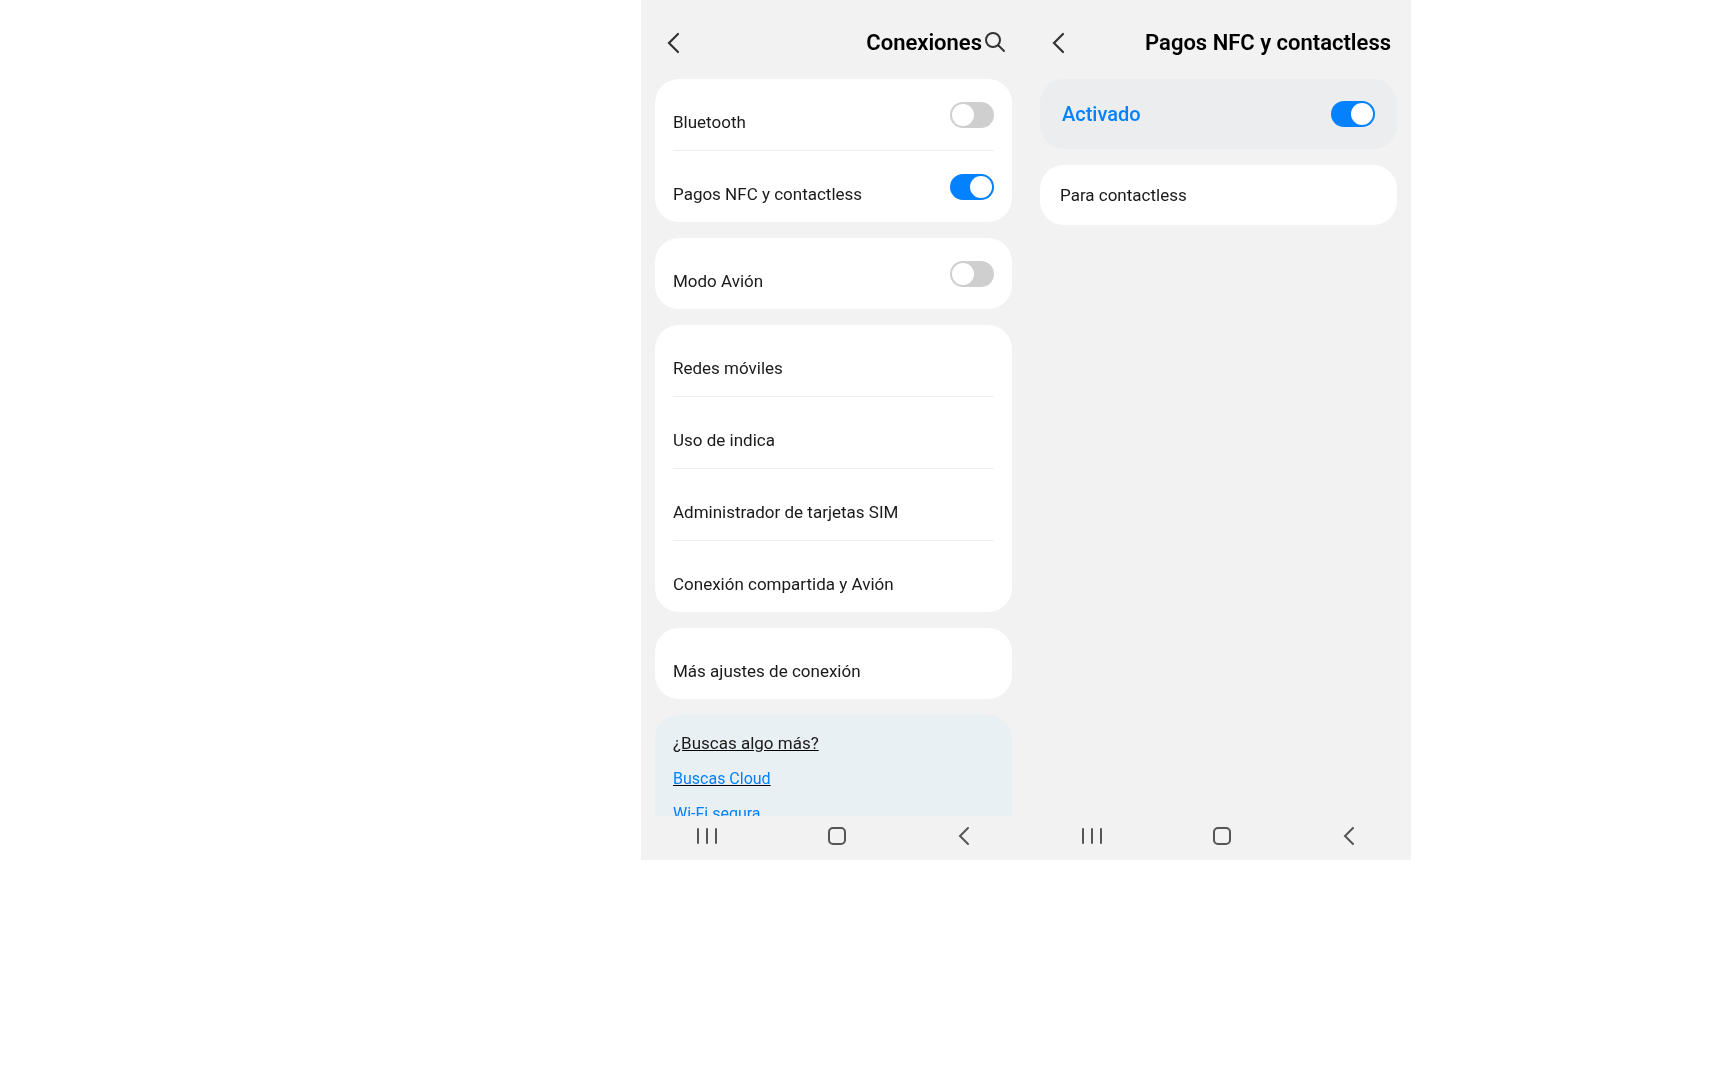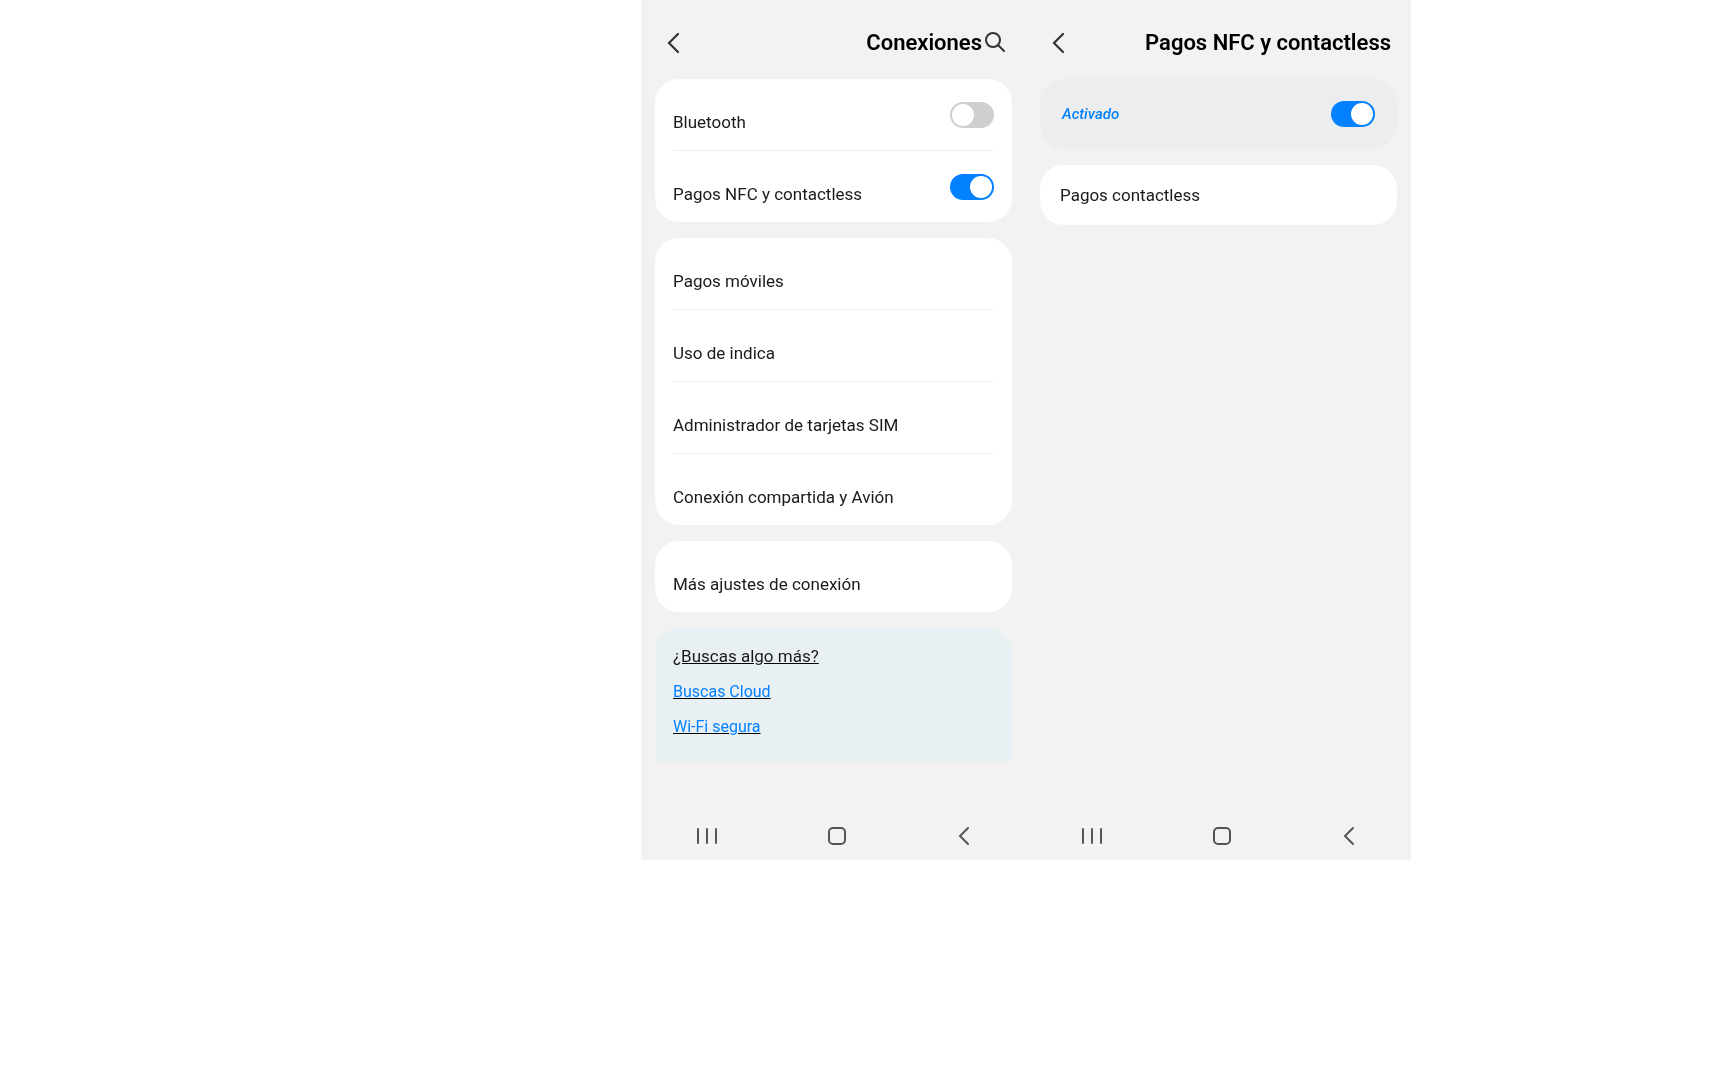--- a/index.html
+++ b/index.html
@@ -124,24 +124,23 @@
   .activado-card {
     background: #ecedee;
     border-radius: 24px;
     margin: 0 14px 16px 14px;
     padding: 22px 22px;
     display: flex;
     align-items: center;
     justify-content: space-between;
   }
   .activado-label {
-    font-size: 15px;
+    font-size: 20px;
     font-weight: 500;
     color: #0381fe;
-    font-style: italic;
   }
   .nfc-graphic {
     display: flex;
     justify-content: center;
     align-items: center;
     padding: 24px 0 20px 0;
     position: relative;
     height: 200px;
   }
   .nfc-circle {
@@ -207,24 +206,32 @@
     </div>
     <div class="divider"></div>
     <div class="row">
       <span class="row-label">Pagos NFC y contactless</span>
       <div class="toggle on">
           <div class="toggle-knob"></div>
         </div>
     </div>
   </div>
 
-
-  <div class="card">
-    <div class="row">
-      <span class="row-label">Pagos móviles</span>
+  <div class="card">
+    <div class="row">
+      <span class="row-label">Modo Avión</span>
+      <div class="toggle off">
+          <div class="toggle-knob"></div>
+        </div>
+    </div>
+  </div>
+
+  <div class="card">
+    <div class="row">
+      <span class="row-label">Redes móviles</span>
     </div>
     <div class="divider"></div>
     <div class="row">
       <span class="row-label">Uso de indica</span>
     </div>
     <div class="divider"></div>
     <div class="row">
       <span class="row-label">Administrador de tarjetas SIM</span>
     </div>
     <div class="divider"></div>
@@ -279,21 +286,21 @@
   <div class="activado-card">
     <span class="activado-label">Activado</span>
     <div class="toggle on">
         <div class="toggle-knob"></div>
       </div>
   </div>
 
 
   <div class="card">
     <div class="contactless-row">
-      <span>Pagos contactless</span>
+      <span>Para contactless</span>
     </div>
   </div>
 
   <div class="navbar">
     <div class="nav-icon">
       <svg width="22" height="18" viewBox="0 0 22 18">
           <line x1="2" y1="2" x2="2" y2="16" stroke="#555" stroke-width="2" stroke-linecap="round"></line>
           <line x1="11" y1="2" x2="11" y2="16" stroke="#555" stroke-width="2" stroke-linecap="round"></line>
           <line x1="20" y1="2" x2="20" y2="16" stroke="#555" stroke-width="2" stroke-linecap="round"></line>
         </svg>

